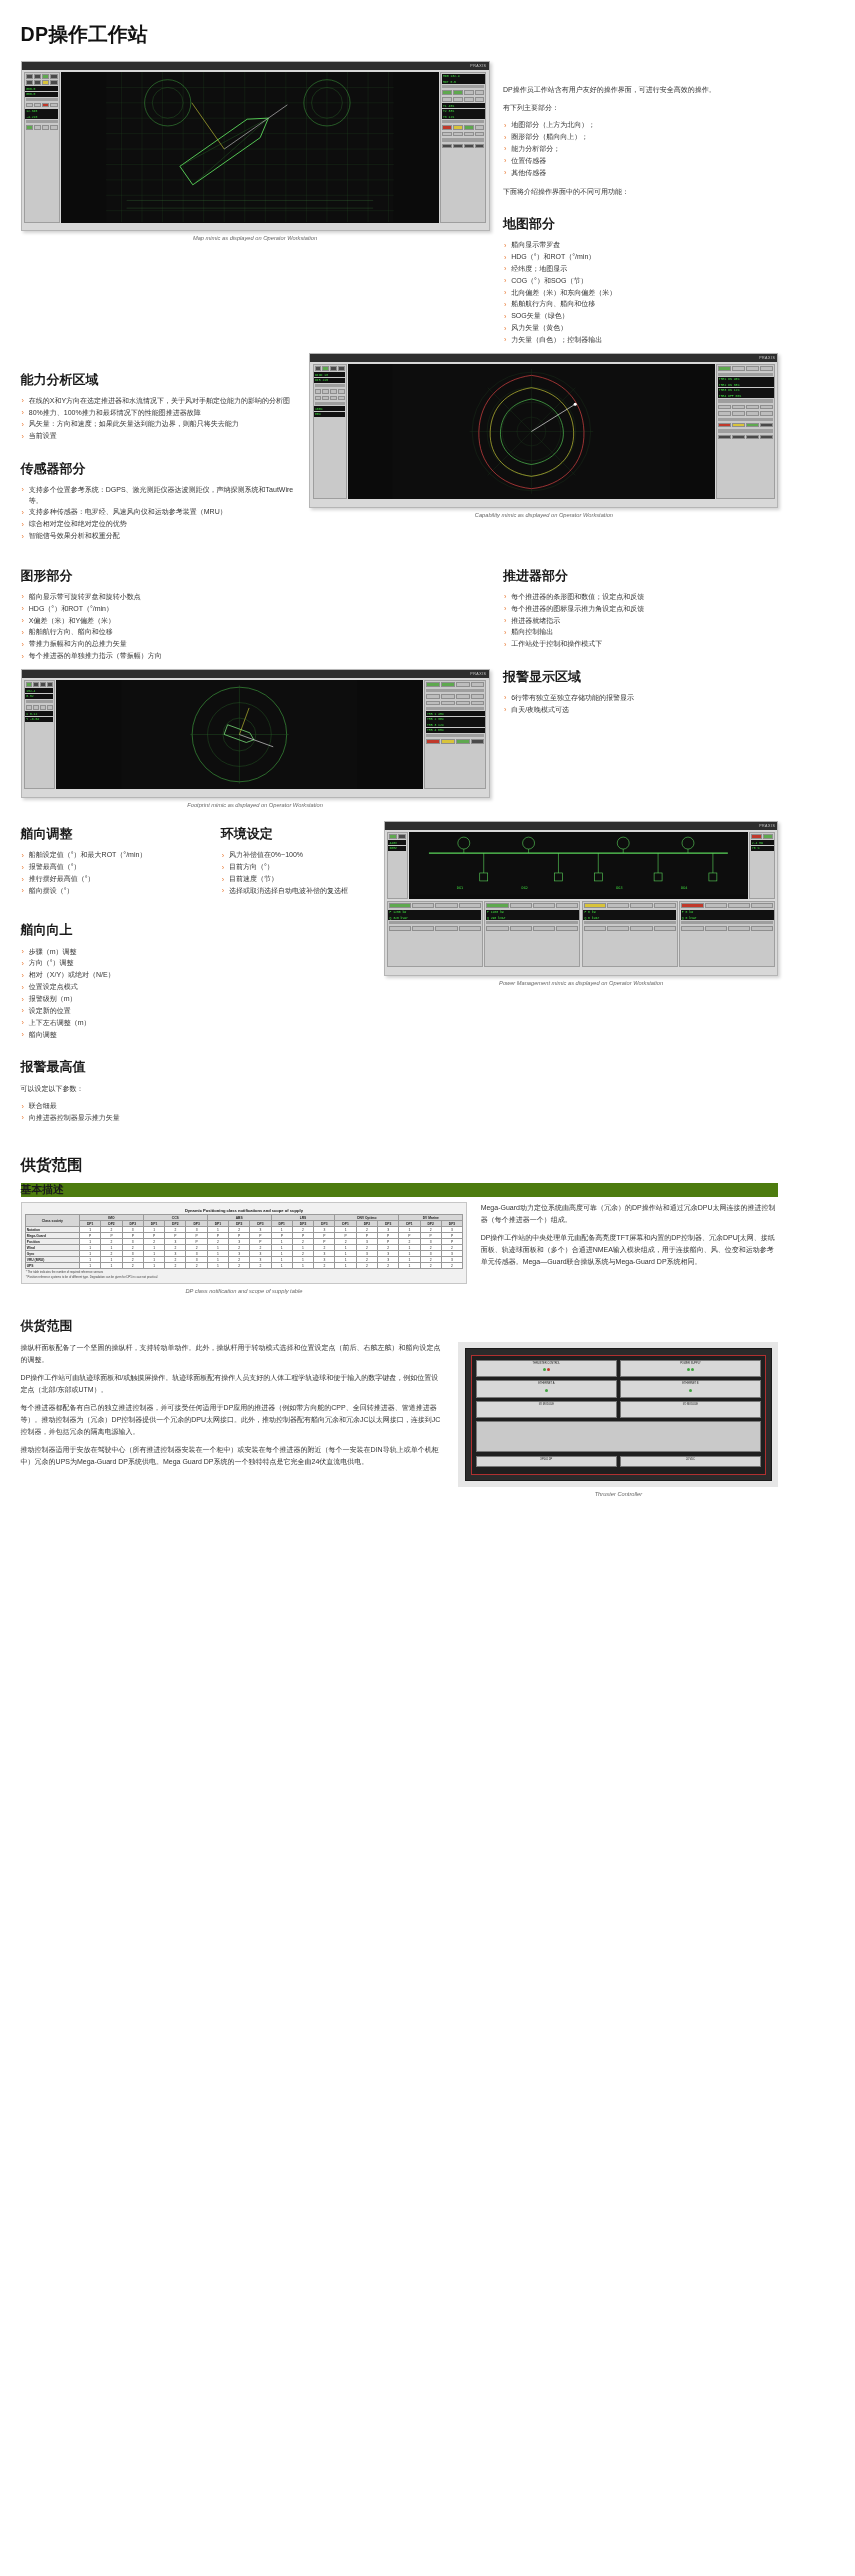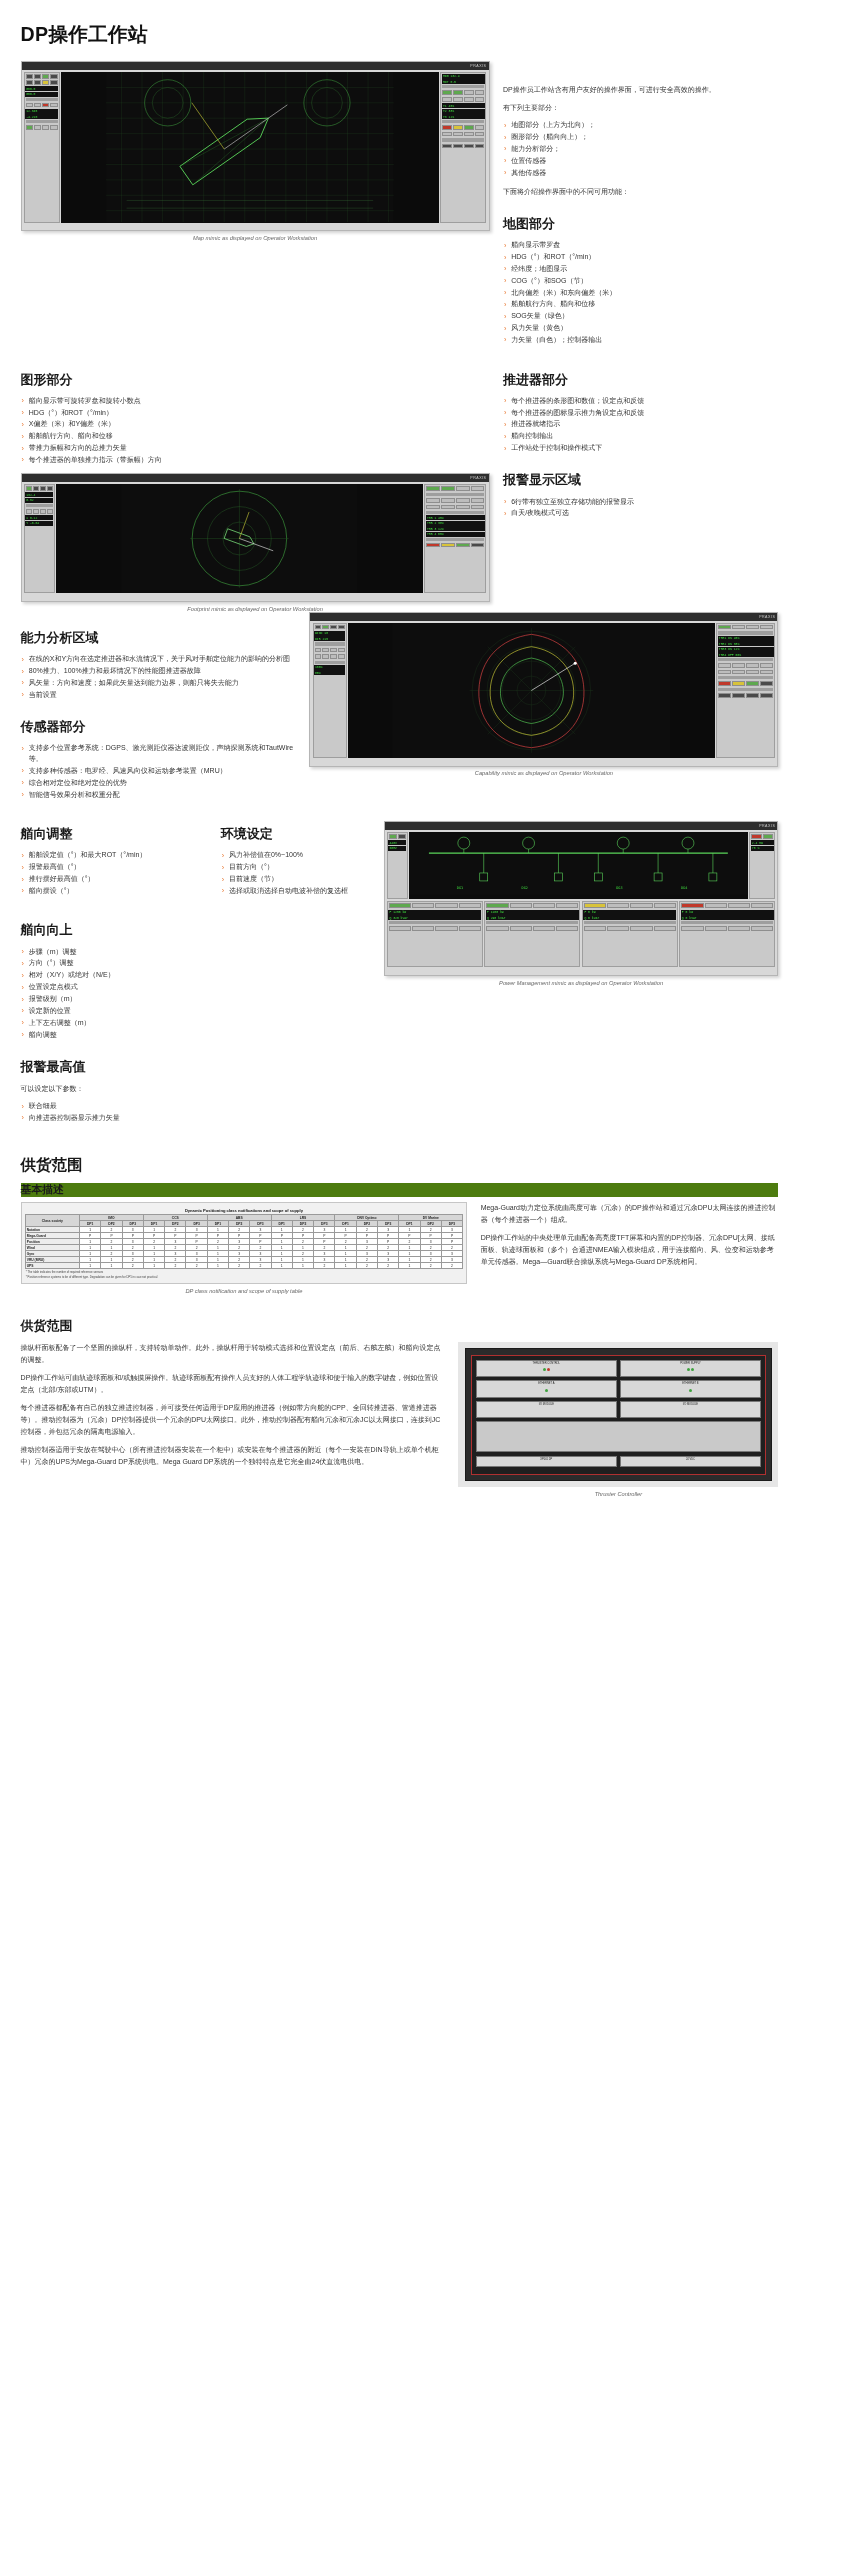--- a/index.html
+++ b/index.html
@@ -222,127 +222,20 @@
         <li>北向偏差（米）和东向偏差（米）</li>
         <li>船舶航行方向、艏向和位移</li>
         <li>SOG矢量（绿色）</li>
         <li>风力矢量（黄色）</li>
         <li>力矢量（白色）；控制器输出</li>
       </ul>
     </div>
   </div>
 
   <div class="two-col">
-    <div class="col-left">
-      <h2 class="section orange">图形部分</h2>
-      <ul class="bul">
-        <li>艏向显示带可旋转罗盘和旋转小数点</li>
-        <li>HDG（°）和ROT（°/min）</li>
-        <li>X偏差（米）和Y偏差（米）</li>
-        <li>船舶航行方向、艏向和位移</li>
-        <li>带推力振幅和方向的总推力矢量</li>
-        <li>每个推进器的单独推力指示（带振幅）方向</li>
-      </ul>
-
-      <div class="shot" style="height:129px; margin-top:7.2px;">
-        <div class="hdr">
-            <span class="logo">PRAXIS</span>
-          </div>
-        <div class="body" style="height:113px">
-          <div class="panelblk" style="width:31px;">
-            <div class="btnrow">
-                <div class="btn g"></div>
-                <div class="btn d"></div>
-                <div class="btn d"></div>
-                <div class="btn d"></div>
-              </div>
-            <div class="numbox">132.4</div>
-            <div class="numbox">0.52</div>
-            <div class="strip"></div>
-            <div class="btnrow">
-                <div class="btn"></div>
-                <div class="btn"></div>
-                <div class="btn"></div>
-                <div class="btn"></div>
-              </div>
-            <div class="numbox">X 0.12</div>
-            <div class="numbox">Y -0.04</div>
-          </div>
-          <div class="scr" style="flex:1;">
-            <svg width="100%" height="109" viewBox="0 0 460 212">
-              <rect width="460" height="212" fill="#0d0d0d"></rect>
-              <circle cx="230" cy="106" r="92" fill="none" stroke="#3fa33f" stroke-width="1.2"></circle>
-              <circle cx="230" cy="106" r="62" fill="none" stroke="#2c6f2c" stroke-width="0.7"></circle>
-              <circle cx="230" cy="106" r="32" fill="none" stroke="#2c6f2c" stroke-width="0.7"></circle>
-              <line x1="230" y1="10" x2="230" y2="202" stroke="#2c6f2c" stroke-width="0.6"></line>
-              <line x1="134" y1="106" x2="326" y2="106" stroke="#2c6f2c" stroke-width="0.6"></line>
-              <g transform="translate(230,106) rotate(20)">
-                <path d="M-28 -10 L18 -10 L30 0 L18 10 L-28 10 Z" fill="none" stroke="#7de87d" stroke-width="1.3"></path>
-                <line x1="0" y1="0" x2="70" y2="0" stroke="#ffffff" stroke-width="1"></line>
-                <line x1="0" y1="0" x2="0" y2="-55" stroke="#d9d93a" stroke-width="1"></line>
-              </g>
-            </svg>
-          </div>
-          <div class="panelblk" style="width:62px;">
-            <div class="btnrow">
-                <div class="btn g"></div>
-                <div class="btn g"></div>
-                <div class="btn"></div>
-                <div class="btn"></div>
-              </div>
-            <div class="strip"></div>
-            <div class="btnrow">
-                <div class="btn"></div>
-                <div class="btn"></div>
-                <div class="btn"></div>
-                <div class="btn"></div>
-              </div>
-            <div class="btnrow">
-                <div class="btn"></div>
-                <div class="btn"></div>
-                <div class="btn"></div>
-                <div class="btn"></div>
-              </div>
-            <div class="strip"></div>
-            <div class="numbox">THR 1  45%</div>
-            <div class="numbox">THR 2  38%</div>
-            <div class="numbox">THR 3  12%</div>
-            <div class="numbox">THR 4  05%</div>
-            <div class="strip"></div>
-            <div class="btnrow">
-                <div class="btn r"></div>
-                <div class="btn y"></div>
-                <div class="btn g"></div>
-                <div class="btn d"></div>
-              </div>
-          </div>
-        </div>
-      </div>
-      <div class="cap">Footprint mimic as displayed on Operator Workstation</div>
-    </div>
-
-    <div class="col-right">
-      <h2 class="section orange">推进器部分</h2>
-      <ul class="bul">
-        <li>每个推进器的条形图和数值；设定点和反馈</li>
-        <li>每个推进器的图标显示推力角设定点和反馈</li>
-        <li>推进器就绪指示</li>
-        <li>艏向控制输出</li>
-        <li>工作站处于控制和操作模式下</li>
-      </ul>
-
-      <h2 class="section orange">报警显示区域</h2>
-      <ul class="bul">
-        <li>6行带有独立至独立存储功能的报警显示</li>
-        <li>白天/夜晚模式可选</li>
-      </ul>
-    </div>
-  </div>
-
-  <div class="two-col">
     <div class="col-left" style="width:37%">
       <h2 class="section orange">能力分析区域</h2>
       <ul class="bul">
         <li>在线的X和Y方向在选定推进器和水流情况下，关于风对手舶定位能力的影响的分析图</li>
         <li>80%推力、100%推力和最坏情况下的性能图推进器故障</li>
         <li>风矢量：方向和速度；如果此矢量达到能力边界，则船只将失去能力</li>
         <li>当前设置</li>
       </ul>
 
       <h2 class="section orange">传感器部分</h2>
@@ -442,20 +335,127 @@
             <div class="btnrow">
                 <div class="btn d"></div>
                 <div class="btn d"></div>
                 <div class="btn d"></div>
                 <div class="btn d"></div>
               </div>
           </div>
         </div>
       </div>
       <div class="cap">Capability mimic as displayed on Operator Workstation</div>
+    </div>
+  </div>
+
+  <div class="two-col">
+    <div class="col-left">
+      <h2 class="section orange">图形部分</h2>
+      <ul class="bul">
+        <li>艏向显示带可旋转罗盘和旋转小数点</li>
+        <li>HDG（°）和ROT（°/min）</li>
+        <li>X偏差（米）和Y偏差（米）</li>
+        <li>船舶航行方向、艏向和位移</li>
+        <li>带推力振幅和方向的总推力矢量</li>
+        <li>每个推进器的单独推力指示（带振幅）方向</li>
+      </ul>
+
+      <div class="shot" style="height:129px; margin-top:7.2px;">
+        <div class="hdr">
+            <span class="logo">PRAXIS</span>
+          </div>
+        <div class="body" style="height:113px">
+          <div class="panelblk" style="width:31px;">
+            <div class="btnrow">
+                <div class="btn g"></div>
+                <div class="btn d"></div>
+                <div class="btn d"></div>
+                <div class="btn d"></div>
+              </div>
+            <div class="numbox">132.4</div>
+            <div class="numbox">0.52</div>
+            <div class="strip"></div>
+            <div class="btnrow">
+                <div class="btn"></div>
+                <div class="btn"></div>
+                <div class="btn"></div>
+                <div class="btn"></div>
+              </div>
+            <div class="numbox">X 0.12</div>
+            <div class="numbox">Y -0.04</div>
+          </div>
+          <div class="scr" style="flex:1;">
+            <svg width="100%" height="109" viewBox="0 0 460 212">
+              <rect width="460" height="212" fill="#0d0d0d"></rect>
+              <circle cx="230" cy="106" r="92" fill="none" stroke="#3fa33f" stroke-width="1.2"></circle>
+              <circle cx="230" cy="106" r="62" fill="none" stroke="#2c6f2c" stroke-width="0.7"></circle>
+              <circle cx="230" cy="106" r="32" fill="none" stroke="#2c6f2c" stroke-width="0.7"></circle>
+              <line x1="230" y1="10" x2="230" y2="202" stroke="#2c6f2c" stroke-width="0.6"></line>
+              <line x1="134" y1="106" x2="326" y2="106" stroke="#2c6f2c" stroke-width="0.6"></line>
+              <g transform="translate(230,106) rotate(20)">
+                <path d="M-28 -10 L18 -10 L30 0 L18 10 L-28 10 Z" fill="none" stroke="#7de87d" stroke-width="1.3"></path>
+                <line x1="0" y1="0" x2="70" y2="0" stroke="#ffffff" stroke-width="1"></line>
+                <line x1="0" y1="0" x2="0" y2="-55" stroke="#d9d93a" stroke-width="1"></line>
+              </g>
+            </svg>
+          </div>
+          <div class="panelblk" style="width:62px;">
+            <div class="btnrow">
+                <div class="btn g"></div>
+                <div class="btn g"></div>
+                <div class="btn"></div>
+                <div class="btn"></div>
+              </div>
+            <div class="strip"></div>
+            <div class="btnrow">
+                <div class="btn"></div>
+                <div class="btn"></div>
+                <div class="btn"></div>
+                <div class="btn"></div>
+              </div>
+            <div class="btnrow">
+                <div class="btn"></div>
+                <div class="btn"></div>
+                <div class="btn"></div>
+                <div class="btn"></div>
+              </div>
+            <div class="strip"></div>
+            <div class="numbox">THR 1  45%</div>
+            <div class="numbox">THR 2  38%</div>
+            <div class="numbox">THR 3  12%</div>
+            <div class="numbox">THR 4  05%</div>
+            <div class="strip"></div>
+            <div class="btnrow">
+                <div class="btn r"></div>
+                <div class="btn y"></div>
+                <div class="btn g"></div>
+                <div class="btn d"></div>
+              </div>
+          </div>
+        </div>
+      </div>
+      <div class="cap">Footprint mimic as displayed on Operator Workstation</div>
+    </div>
+
+    <div class="col-right">
+      <h2 class="section orange">推进器部分</h2>
+      <ul class="bul">
+        <li>每个推进器的条形图和数值；设定点和反馈</li>
+        <li>每个推进器的图标显示推力角设定点和反馈</li>
+        <li>推进器就绪指示</li>
+        <li>艏向控制输出</li>
+        <li>工作站处于控制和操作模式下</li>
+      </ul>
+
+      <h2 class="section orange">报警显示区域</h2>
+      <ul class="bul">
+        <li>6行带有独立至独立存储功能的报警显示</li>
+        <li>白天/夜晚模式可选</li>
+      </ul>
     </div>
   </div>
 
   <div class="two-col">
     <div class="col-left" style="width:47%">
       <div style="display:flex; gap:12.4px;">
         <div style="flex:1;">
           <h2 class="section orange">艏向调整</h2>
           <ul class="bul">
             <li>船舶设定值（°）和最大ROT（°/min）</li>

